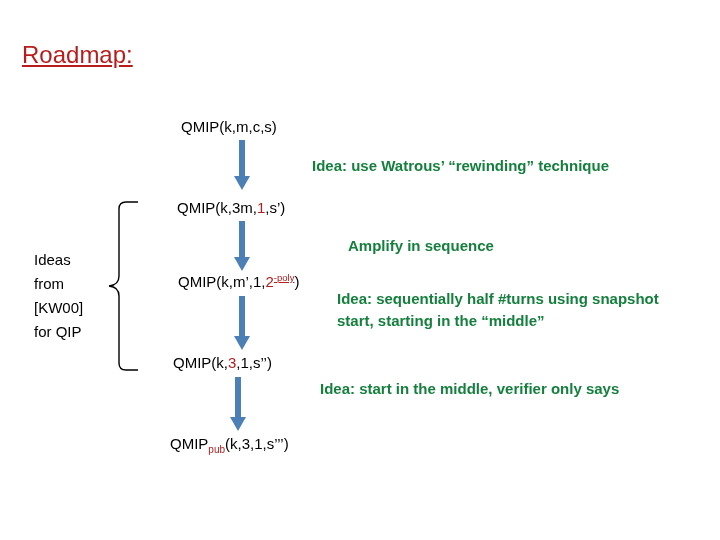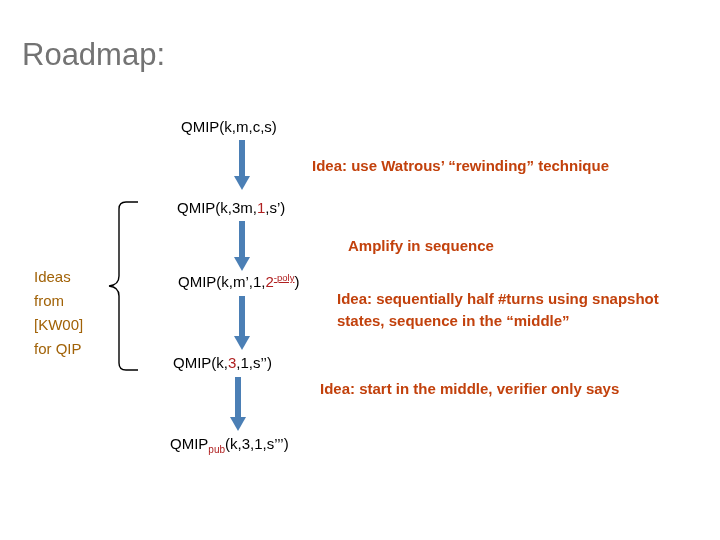--- a/index.html
+++ b/index.html
@@ -19,25 +19,26 @@
     position: absolute;
     inset: 0;
     width: 720px;
     height: 540px;
   }
 
   .title {
     position: absolute;
     left: 22px;
     top: 36px;
-    font-size: 31px;
+    font-size: 24px;
     line-height: 38px;
-    color: #737373;
+    color: #b91c1c;
     letter-spacing: 0px;
     white-space: nowrap;
+    text-decoration: underline;
   }
 
   .node {
     position: absolute;
     font-size: 15px;
     line-height: 19px;
     color: #000000;
     white-space: nowrap;
   }
   .node sup {
@@ -52,32 +53,31 @@
     line-height: 0;
     text-align: right;
   }
   .red { color: #b02020; }
 
   .annot {
     position: absolute;
     font-size: 15px;
     line-height: 22px;
     font-weight: bold;
-    color: #c2410c;
+    color: #15803d;
     white-space: nowrap;
   }
   .annot.center { text-align: left; }
 
   .leftlabel {
     position: absolute;
     font-size: 15px;
     line-height: 24px;
-    color: #a16207;
+    color: #000000;
     white-space: nowrap;
-    margin-top: 17px;
   }
 
   .arrowsvg, .bracesvg {
     position: absolute;
     overflow: visible;
   }
 </style>
 </head>
 <body>
 
@@ -126,21 +126,21 @@
     <span>QMIP(k,m’,1,</span><span class="red">2</span><sup class="red">-poly</sup><span>)</span>
   </div>
 
   <svg class="arrowsvg" style="left:233px; top:296px;" width="18" height="56" viewBox="0 0 18 56" aria-hidden="true">
     <rect x="6" y="0" width="6" height="42" fill="#4b7fb5"></rect>
     <polygon points="1,40 17,40 9,54" fill="#4b7fb5"></polygon>
   </svg>
 
   <div class="annot center" style="left:337px; top:288px; width:378px;">
     <div>Idea: sequentially half #turns using snapshot</div>
-    <div>states, sequence in the “middle”</div>
+    <div>start, starting in the “middle”</div>
   </div>
 
   <div class="node" style="left:173px; top:353px;">
     <span>QMIP(k,</span><span class="red">3</span><span>,1,s’’)</span>
   </div>
 
   <svg class="arrowsvg" style="left:229px; top:377px;" width="18" height="56" viewBox="0 0 18 56" aria-hidden="true">
     <rect x="6" y="0" width="6" height="42" fill="#4b7fb5"></rect>
     <polygon points="1,40 17,40 9,54" fill="#4b7fb5"></polygon>
   </svg>

